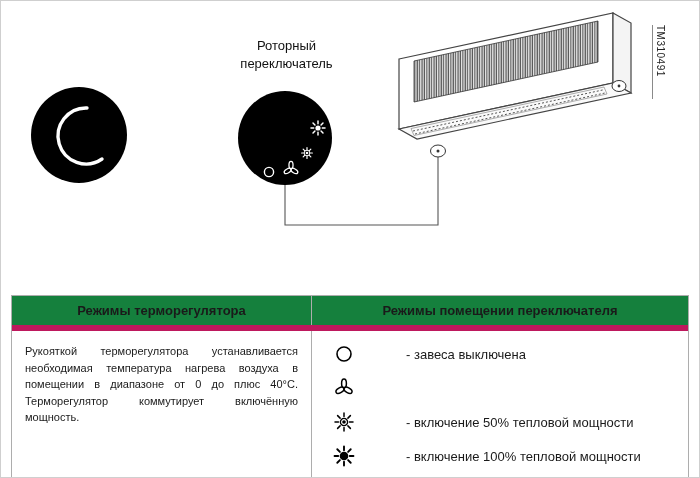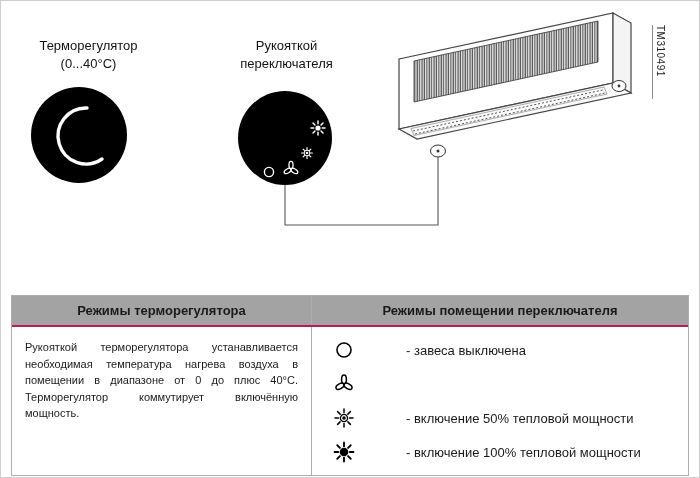--- a/index.html
+++ b/index.html
@@ -49,22 +49,22 @@
   
   .info-table {
     position: absolute;
     left: 10px; right: 10px; top: 294px;
     border: 1px solid #adadad;
     background: #fff;
   }
   .table-header {
     display: grid;
     grid-template-columns: 300px 1fr;
-    background: #a3a3a3;
-    border-bottom: 2px solid #be185d;
+    background: #15803d;
+    border-bottom: 6px solid #be185d;
   }
   .header-cell {
     padding: 7px 6px;
     text-align: center;
     font-size: 13px;
     font-weight: bold;
   }
   .header-cell.first { border-right: 1px solid #adadad; }
   .table-body {
     display: grid;
@@ -151,28 +151,24 @@
           <ellipse cx="437" cy="150" rx="7.5" ry="6" fill="#fff" stroke="#333" stroke-width="1"></ellipse>
           <circle cx="437" cy="150" r="1.5" fill="#333"></circle>
         </g>
         <g>
           <ellipse cx="618" cy="85" rx="7" ry="5.5" fill="#fff" stroke="#333" stroke-width="1"></ellipse>
           <circle cx="618" cy="85" r="1.4" fill="#333"></circle>
         </g>
       </g>
     </svg>
 
-    <div class="diagram-label label-thermostat">
-      <span>Терморегулятор</span>
-      <span>(0...40°С)</span>
-    </div>
 
     <div class="diagram-label label-rotary">
-      <span>Рукояткой</span>
-      <span>переключателя</span>
+      <span>Роторный</span>
+      <span>переключатель</span>
     </div>
 
     <div class="part-number-box">
       <span>ТМ310491</span>
     </div>
   </div>
 
   <div class="info-table">
 
     <div class="table-header">

